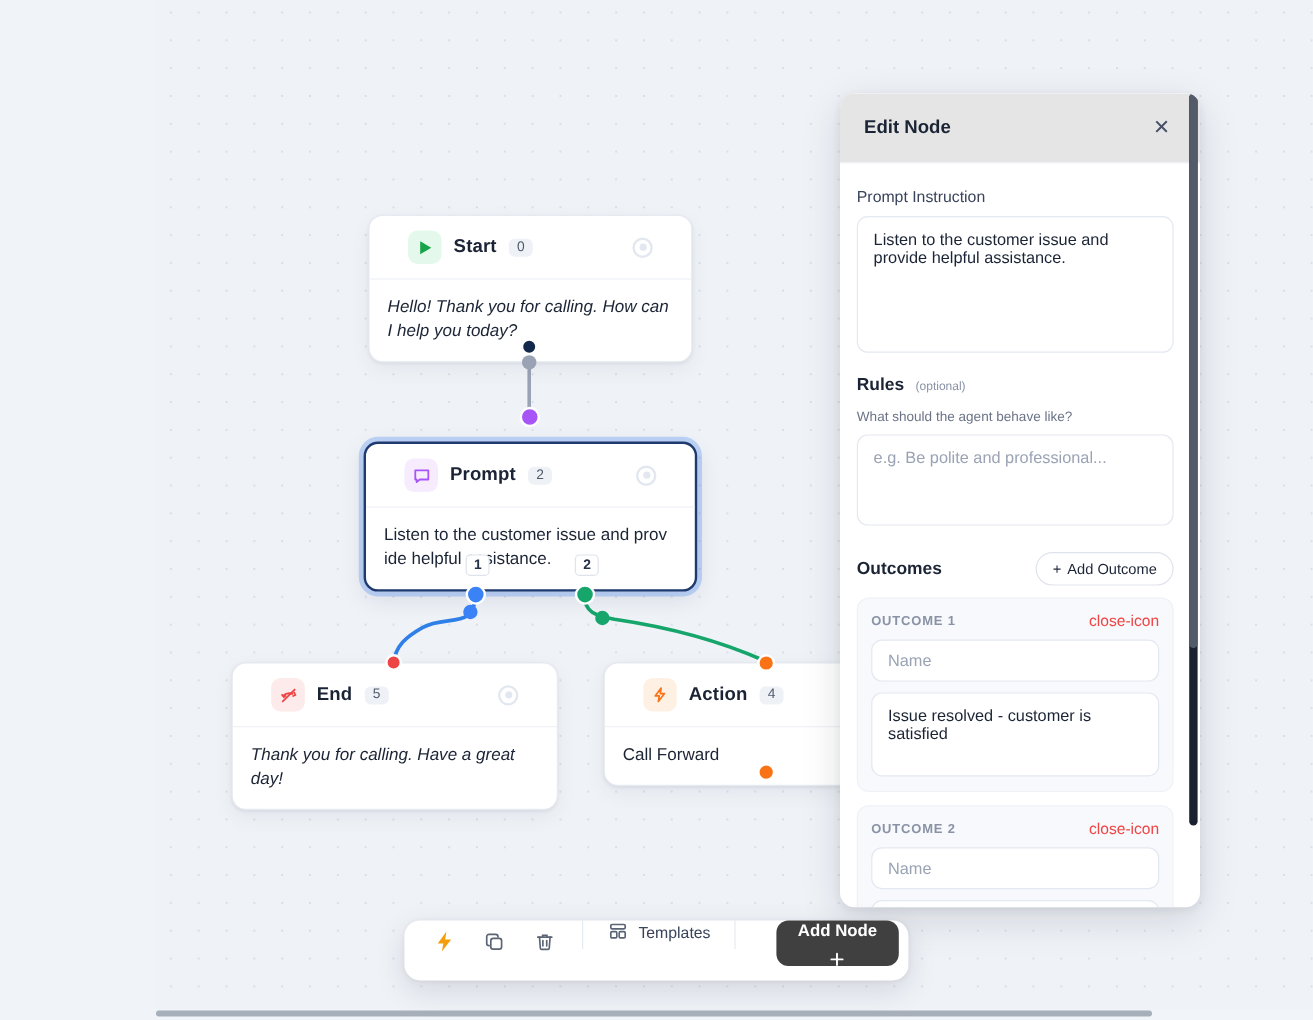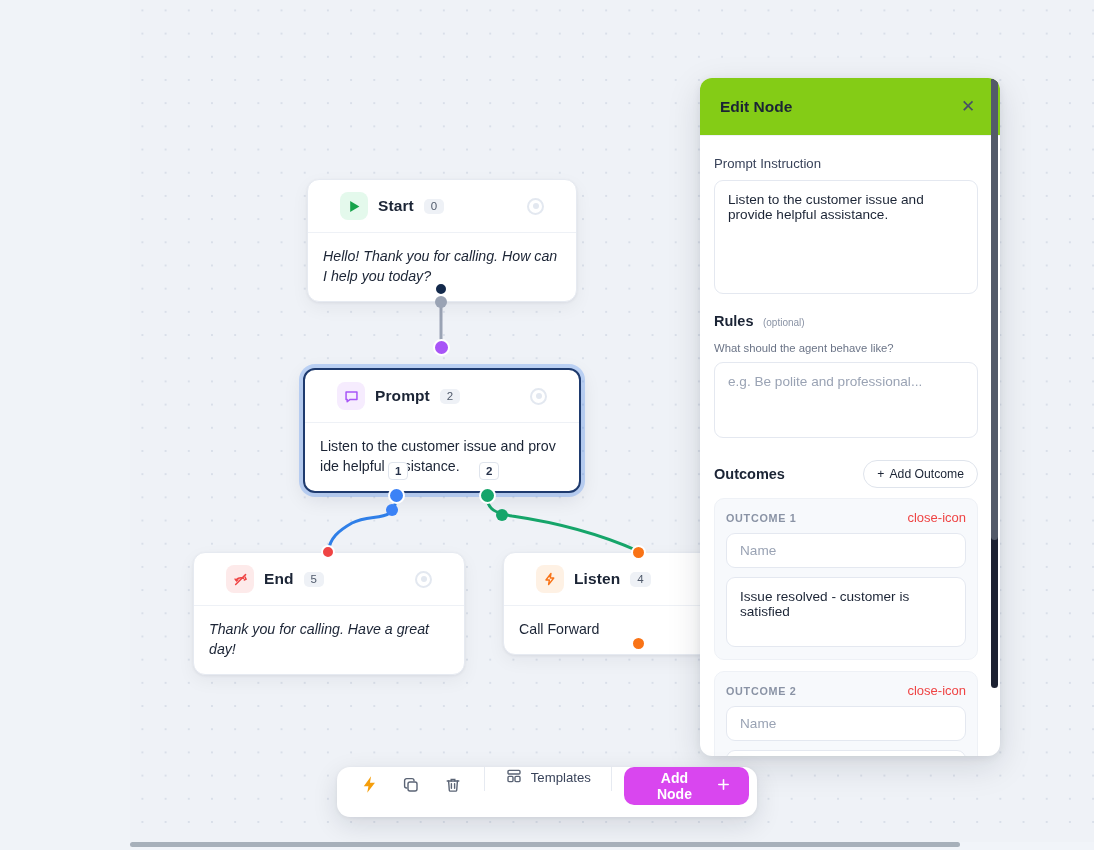--- a/index.html
+++ b/index.html
@@ -81,21 +81,21 @@
   }
 
   
   #panel {
     position: absolute; left: 700px; top: 78px; width: 300px; height: 678px;
     background: #ffffff; border-radius: 12px;
     box-shadow: 0 10px 34px rgba(16,24,40,.13), 0 2px 8px rgba(16,24,40,.07);
     overflow: hidden;
   }
   #panel-head {
-    height: 58px; background: #84cc16; border-bottom: 1px solid #eef1f6;
+    height: 58px; background: #e5e5e5; border-bottom: 1px solid #eef1f6;
     display: flex; align-items: center; padding: 0 20px;
   }
   #panel-title { font-size: 15.5px; font-weight: 700; color: #1b2435; }
   #panel-close {
     margin-left: auto; width: 24px; height: 24px;
     display: flex; align-items: center; justify-content: center;
     color: #475067; font-size: 17px; line-height: 1; cursor: pointer;
   }
   #panel-body { position: relative; height: 620px; padding: 20px 20px 0 14px; overflow: hidden; }
   #panel-scroll { position: absolute; right: 2px; top: 0; width: 7px; height: 610px; }
@@ -148,25 +148,26 @@
     width: 38px; height: 38px; border-radius: 9px; background: none; border: none;
     display: flex; align-items: center; justify-content: center; cursor: pointer;
   }
   .tb-div { width: 1px; height: 24px; background: #e6eaf1; margin: 0 8px; }
   .tb-templates {
     display: flex; align-items: center; gap: 8px; padding: 0 8px; cursor: pointer;
     font-size: 13.2px; color: #39435a; font-weight: 500; background: none; border: none;
     font-family: "Liberation Sans", sans-serif;
   }
   #add-node {
-    margin-left: auto; background: #d946ef; color: #fff;
+    margin-left: auto; background: #404040; color: #fff;
     border: none; border-radius: 10px; height: 38px; padding: 0 18px;
     font-size: 14px; font-weight: 700; cursor: pointer;
     display: flex; align-items: center; gap: 9px;
     font-family: "Liberation Sans", sans-serif;
+    flex-direction: column;
   }
 </style>
 </head>
 <body>
 
 <div id="root">
 
   <div id="leftgutter"></div>
 
   <div id="canvas"></div>
@@ -241,21 +242,21 @@
   </div>
   <div class="handle" style="left:321px; top:545px; width:14px; height:14px; background:#ef4444;"></div>
 
   <div class="node" style="left:503px; top:552px; width:272px;">
     <div class="node-head">
       <span class="node-icon" style="background:#fef1e4;">
         <svg width="14" height="14" viewBox="0 0 16 16" fill="none" stroke="#f97316" stroke-width="1.6" stroke-linejoin="round">
           <path d="M9.1 1.6 3.4 9.1h3.9l-.9 5.3 5.9-7.6H8.3z"></path>
         </svg>
       </span>
-      <span class="node-title">Listen</span>
+      <span class="node-title">Action</span>
       <span class="node-badge">4</span>
       <span class="node-status">
           <i></i>
         </span>
     </div>
     <div class="node-body">Call Forward</div>
   </div>
   <div class="handle" style="left:631px; top:545px; width:15px; height:15px; background:#f97316;"></div>
   <div class="handle" style="left:631px; top:636px; width:15px; height:15px; background:#f97316;"></div>
 

